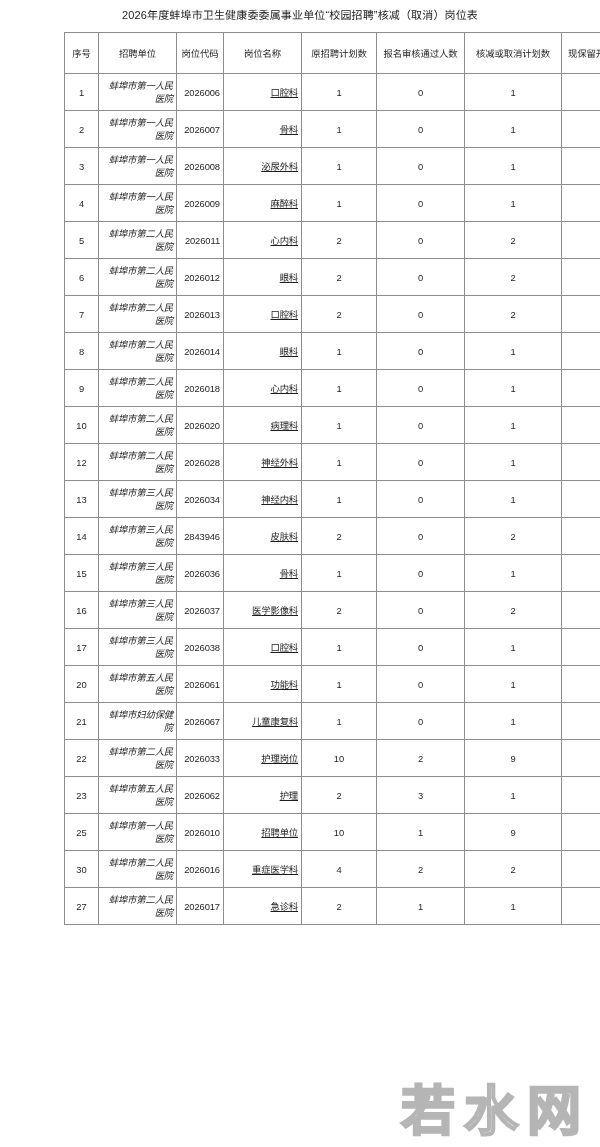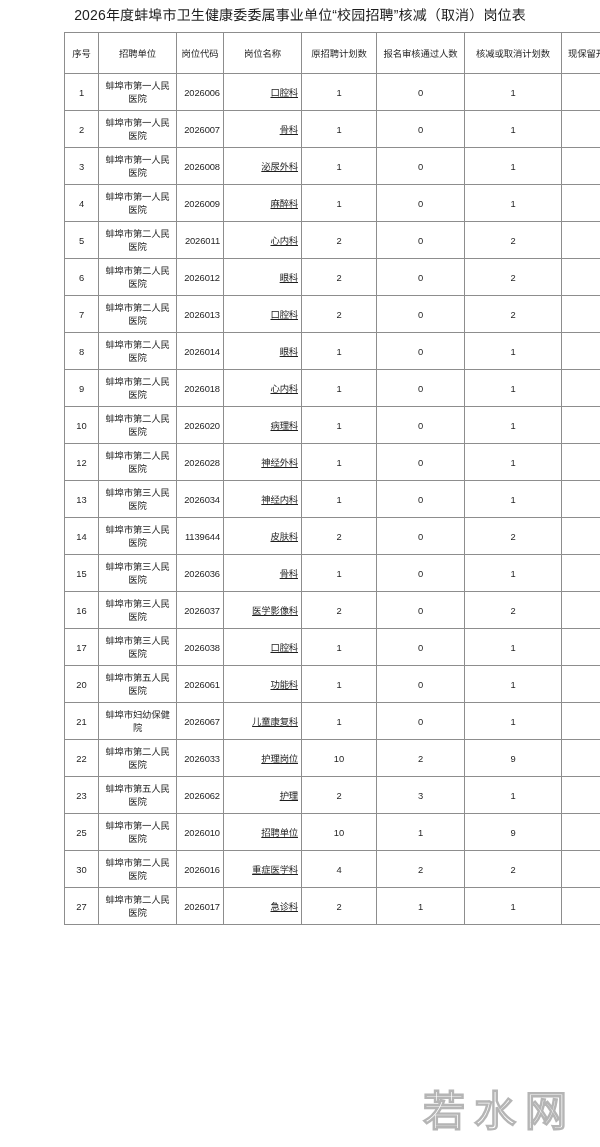--- a/index.html
+++ b/index.html
@@ -25,21 +25,21 @@
     overflow: hidden;
   }
 
   
   .doc-title {
     position: absolute;
     top: 6px;
     left: 0;
     width: 600px;
     text-align: center;
-    font-size: 14px;
+    font-size: 11px;
     line-height: 18px;
     letter-spacing: 0.15px;
     color: #1d1d1d;
     font-weight: 400;
     white-space: nowrap;
   }
 
   
   .table-wrap {
     position: absolute;
@@ -84,37 +84,37 @@
     font-size: 9.6px;
     line-height: 13px;
     font-weight: 700;
     letter-spacing: -0.1px;
     padding: 2px 1px;
   }
 
   tbody tr { height: 37px; }
 
   td.idx     { text-align: center; font-size: 9.2px; }
-  td.unit    { text-align: center;  padding-left: 6px; font-size: 9.3px; letter-spacing: -0.2px; }
+  td.unit    { text-align: right;  padding-left: 6px; font-size: 9.3px; letter-spacing: -0.2px; font-style: italic; }
   td.code    { text-align: right;  padding-left: 5px; font-size: 9.2px; letter-spacing: -0.1px; }
   td.post    { text-align: right;  padding-left: 6px; font-size: 9.3px; letter-spacing: -0.2px; text-decoration: underline; }
   td.num     { text-align: center; font-size: 9.2px; }
 
   
   .watermark {
     position: absolute;
-    right: 24px;
+    right: 10px;
     bottom: 4px;
-    font-size: 42px;
+    font-size: 54px;
     line-height: 62px;
     letter-spacing: 9px;
     color: rgba(0,0,0,0);
     -webkit-text-stroke: 2.4px rgba(120,120,120,0.55);
     font-family: "DejaVu Sans", "Liberation Sans", sans-serif;
-    font-weight: 400;
+    font-weight: 700;
     pointer-events: none;
     user-select: none;
     white-space: nowrap;
   }
 </style>
 </head>
 <body>
 
 <div id="page">
 
@@ -261,21 +261,21 @@
             <td class="code">2026034</td>
             <td class="post">神经内科</td>
             <td class="num">1</td>
             <td class="num">0</td>
             <td class="num">1</td>
             <td class="num">0</td>
           </tr>
           <tr>
             <td class="idx">14</td>
             <td class="unit">蚌埠市第三人民医院</td>
-            <td class="code">1139644</td>
+            <td class="code">2843946</td>
             <td class="post">皮肤科</td>
             <td class="num">2</td>
             <td class="num">0</td>
             <td class="num">2</td>
             <td class="num">0</td>
           </tr>
           <tr>
             <td class="idx">15</td>
             <td class="unit">蚌埠市第三人民医院</td>
             <td class="code">2026036</td>

